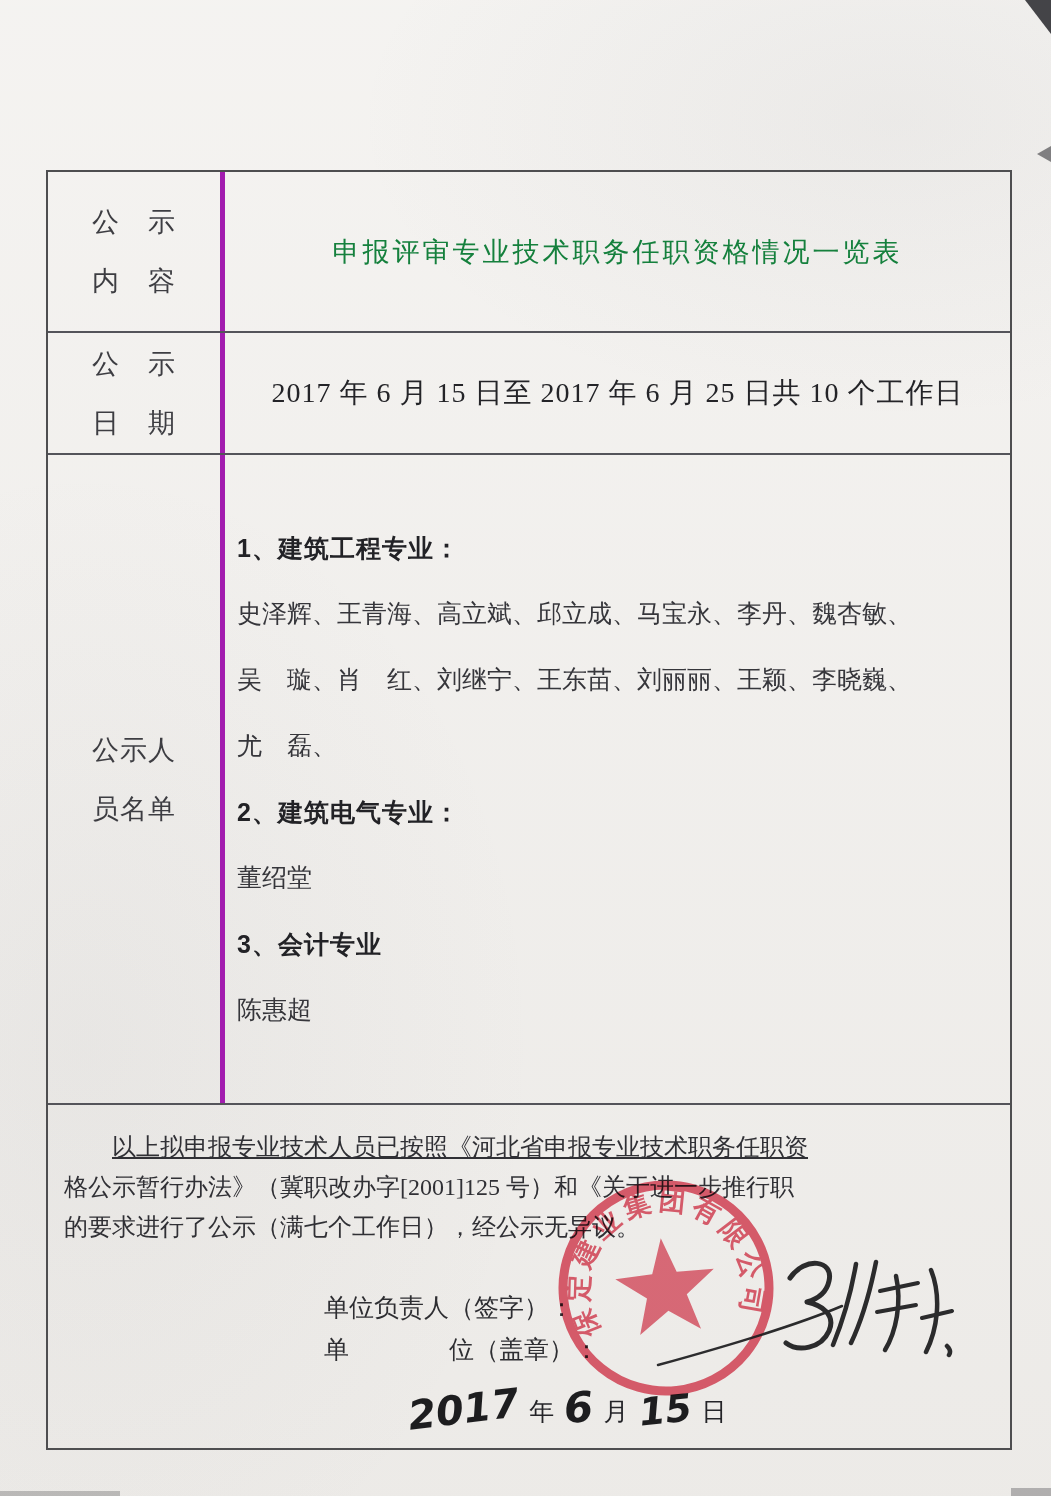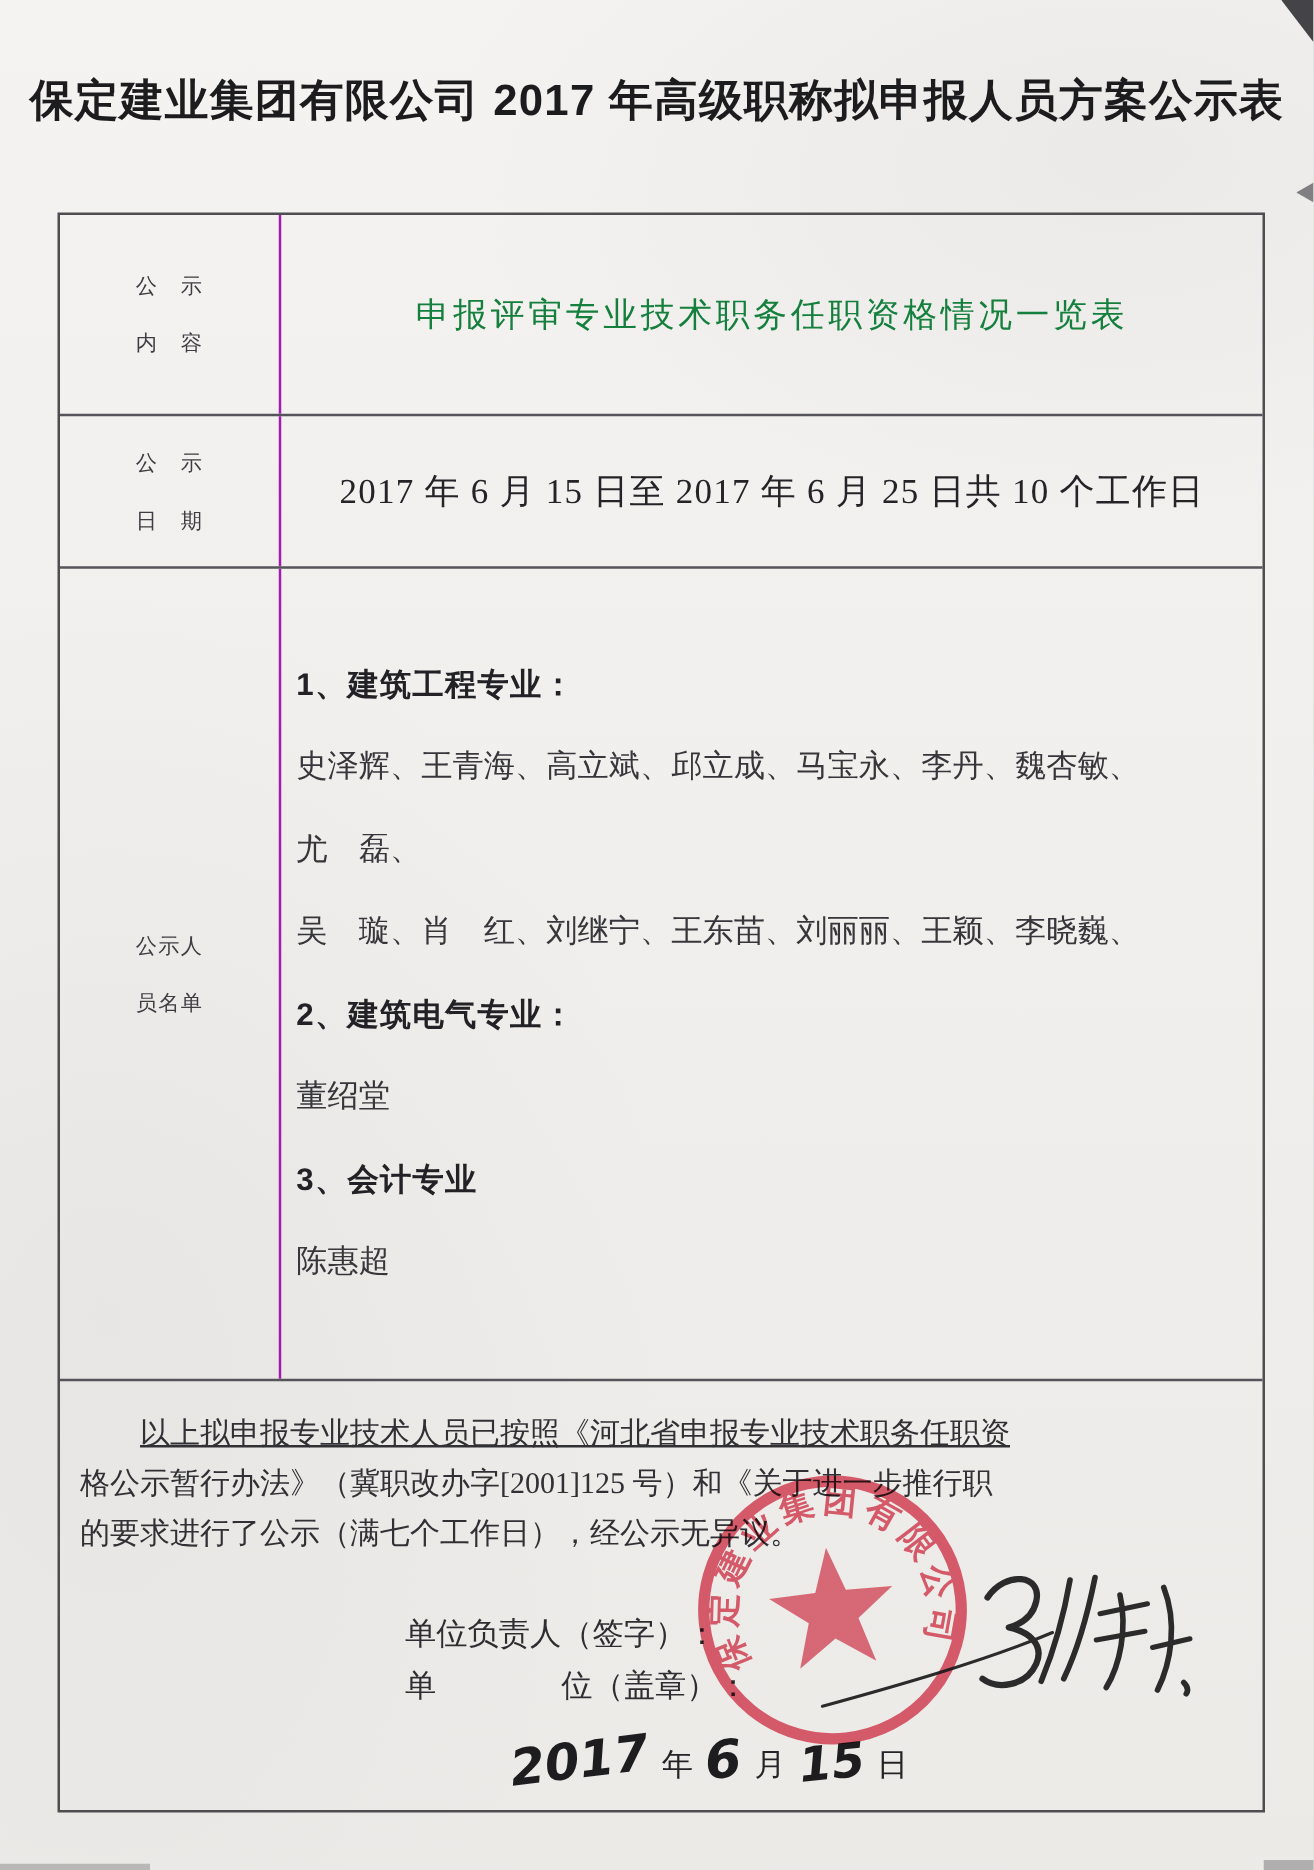--- a/index.html
+++ b/index.html
@@ -27,23 +27,23 @@
   }
   .doc-table{
     position:absolute;left:46px;top:170px;width:962px;height:1276px;
     border:2px solid #4e4e50;
     display:grid;grid-template-rows:161px 122px 650px 1fr;
     background:transparent;
   }
   .t-row{display:grid;grid-template-columns:177px 1fr;border-bottom:2px solid #54545a;}
   .t-row:last-child{border-bottom:none;}
   .label-cell{
-    border-right:2px solid #a21caf;
+    border-right:5px solid #a21caf;
     display:flex;flex-direction:column;align-items:center;justify-content:center;
-    row-gap:23px;font-size:17px;color:#3d3d42;letter-spacing:1px;
+    row-gap:23px;font-size:27px;color:#3d3d42;letter-spacing:1px;
   }
   .label-cell .lbl-line{white-space:pre;}
   .content-cell{position:relative;font-size:26px;}
   
   .row-content-center{
     display:flex;align-items:center;justify-content:center;height:100%;
     letter-spacing:3px;font-size:27px;color:#15803d;
   }
   
   .row-date-center{
@@ -91,21 +91,20 @@
   .art-tr{right:0;top:0;width:26px;height:34px;clip-path:polygon(100% 0,0 0,100% 100%);opacity:.85;}
   .art-r1{right:0;top:146px;width:14px;height:16px;clip-path:polygon(100% 0,0 50%,100% 100%);opacity:.55;}
   .art-bl{left:0;bottom:0;width:120px;height:5px;opacity:.25;}
   .art-br{right:0;bottom:0;width:40px;height:8px;opacity:.3;}
 </style>
 </head>
 <body>
 
 <div class="sheet">
 
-  <div class="page-title">保定建业集团有限公司 2017 年高级职称拟申报人员方案公示表</div>
 
   <div class="doc-table">
 
     <div class="t-row">
       <div class="label-cell">
         <div class="lbl-line">公　示</div>
         <div class="lbl-line">内　容</div>
       </div>
       <div class="content-cell">
         <div class="row-content-center">申报评审专业技术职务任职资格情况一览表</div>
@@ -123,22 +122,22 @@
     </div>
 
     <div class="t-row">
       <div class="label-cell">
         <div class="lbl-line">公示人</div>
         <div class="lbl-line">员名单</div>
       </div>
       <div class="content-cell names-cell">
         <div class="name-line section-head">1、建筑工程专业：</div>
         <div class="name-line">史泽辉、王青海、高立斌、邱立成、马宝永、李丹、魏杏敏、</div>
+        <div class="name-line">吴　璇、肖　红、刘继宁、王东苗、刘丽丽、王颖、李晓巍、</div>
         <div class="name-line">尤　磊、</div>
-        <div class="name-line">吴　璇、肖　红、刘继宁、王东苗、刘丽丽、王颖、李晓巍、</div>
         <div class="name-line section-head">2、建筑电气专业：</div>
         <div class="name-line">董绍堂</div>
         <div class="name-line section-head">3、会计专业</div>
         <div class="name-line">陈惠超</div>
       </div>
     </div>
 
     <div class="t-row">
       <div class="content-cell conclusion-cell">
         <div class="conclusion-text">

